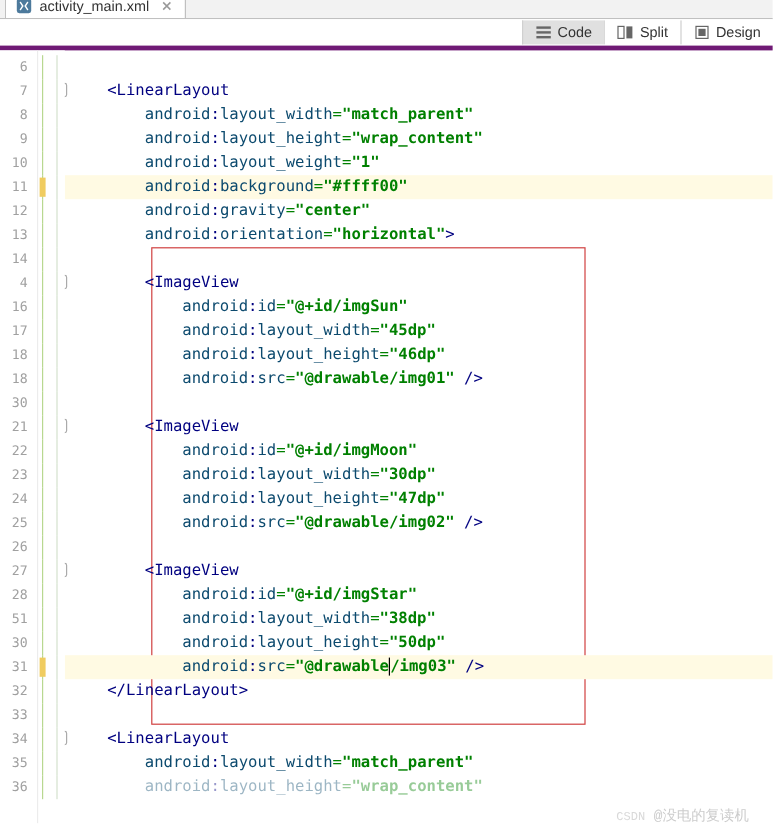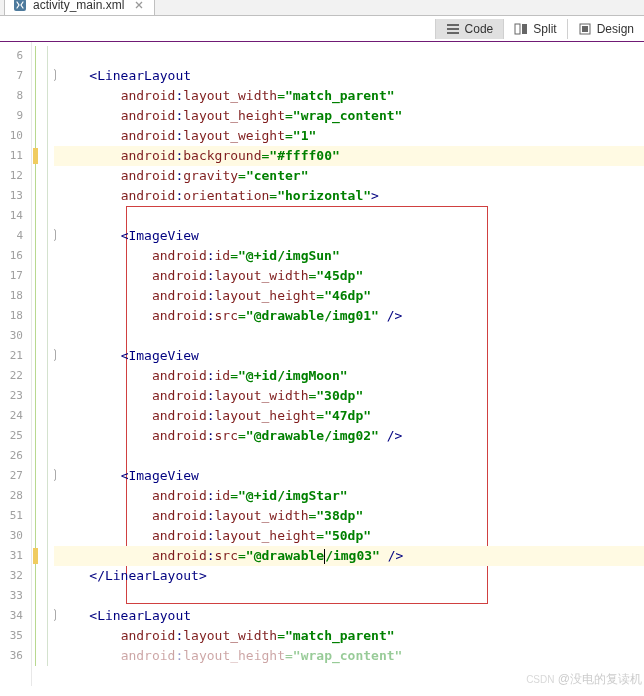--- a/index.html
+++ b/index.html
@@ -2,45 +2,45 @@
 <html><head>
 <meta charset="utf-8">
 <style>
 * { margin: 0; padding: 0; box-sizing: border-box; }
 body { font-family: "Consolas", "Monaco", monospace; font-size: 13px; background: #fff; color: #000; overflow: hidden; width: 644px; height: 696px; position: relative; }
 .tabbar { height: 16px; background: #f2f2f2; border-bottom: 1px solid #c0c0c0; display: flex; align-items: flex-end; padding-left: 4px; }
 .tab { display: flex; align-items: center; gap: 6px; background: #fff; border: 1px solid #c0c0c0; border-bottom: none; padding: 3px 10px 3px 8px; font-size: 12px; color: #333; border-radius: 3px 3px 0 0; font-family: sans-serif; }
 .tab-icon { width: 14px; height: 14px; }
 .tab-icon svg { width: 14px; height: 14px; display: block; }
 .tab-close { width: 10px; height: 10px; display: flex; align-items: center; justify-content: center; color: #999; margin-left: 4px; }
-.viewbar { height: 26px; background: #fff; border-bottom: 1px solid #701a75; display: flex; justify-content: flex-end; align-items: center; gap: 0; font-family: sans-serif; font-size: 12px; }
+.viewbar { height: 26px; background: #fff; border-bottom: 4px solid #701a75; display: flex; justify-content: flex-end; align-items: center; gap: 0; font-family: sans-serif; font-size: 12px; }
 .viewbtn { display: flex; align-items: center; gap: 5px; padding: 3px 10px; border-left: 1px solid #d0d0d0; color: #333; }
 .viewbtn.active { background: #e0e0e0; }
 .vb-icon { width: 14px; height: 14px; }
 .vb-icon svg { width: 14px; height: 14px; display: block; }
 .editor { display: flex; height: calc(100% - 52px); }
 .gutter { width: 32px; flex-shrink: 0; background: #fff; border-right: 1px solid #e8e8e8; padding-top: 4px; }
 .ln { height: 20px; line-height: 20px; text-align: right; padding-right: 8px; color: #a0a0a0; font-size: 11px; }
 .structure { width: 12px; flex-shrink: 0; background: #fff; position: relative; padding-top: 4px; }
 .structure.s2 { width: 10px; }
 .scell { height: 20px; position: relative; }
 .vline { position: absolute; left: 3px; top: 0; bottom: 0; width: 1px; background: #d4e2ce; }
 .vline.green { background: #b8d890; }
 .hlblock { position: absolute; left: 1px; width: 5px; background: #f0cc60; }
 .codearea { flex: 1; padding-top: 4px; position: relative; overflow: hidden; }
 .line { height: 20px; line-height: 20px; white-space: pre; padding-left: 4px; position: relative; }
 .line.hl { background: #fffae3; }
 .fold { position: absolute; left: -10px; top: 3px; width: 12px; height: 12px; border: 1px solid #aaa; background: #fff; border-radius: 2px; display: flex; align-items: center; justify-content: center; }
 .redbox { position: absolute; border: 1px solid #d04040; pointer-events: none; }
 .tag { color: #000080; text-align: center; }
-.attr { color: #7f1d1d; text-align: right; }
+.attr { color: #0c4a6e; text-align: right; }
 .val { color: #008000; font-weight: bold; }
 .eq { color: #008000; }
 .br { color: #000080; }
-.watermark { position: absolute; bottom: 8px; right: 2px; font-family: Liberation Sans, sans-serif; font-size: 12px; color: #bbb; opacity: 0.75; pointer-events: none; }
+.watermark { position: absolute; bottom: 8px; right: 20px; font-family: Liberation Mono, monospace; font-size: 12px; color: #bbb; opacity: 0.75; pointer-events: none; }
 .caret { display: inline-block; width: 0; border-left: 1px solid #000; height: 15px; vertical-align: middle; }
 </style>
 </head>
 <body>
 
 <div class="tabbar">
   <div class="tab">
     <span class="tab-icon">
       <svg viewBox="0 0 14 14">
           <rect x="1" y="1" width="12" height="12" rx="2" fill="#4d7a9c"></rect>

